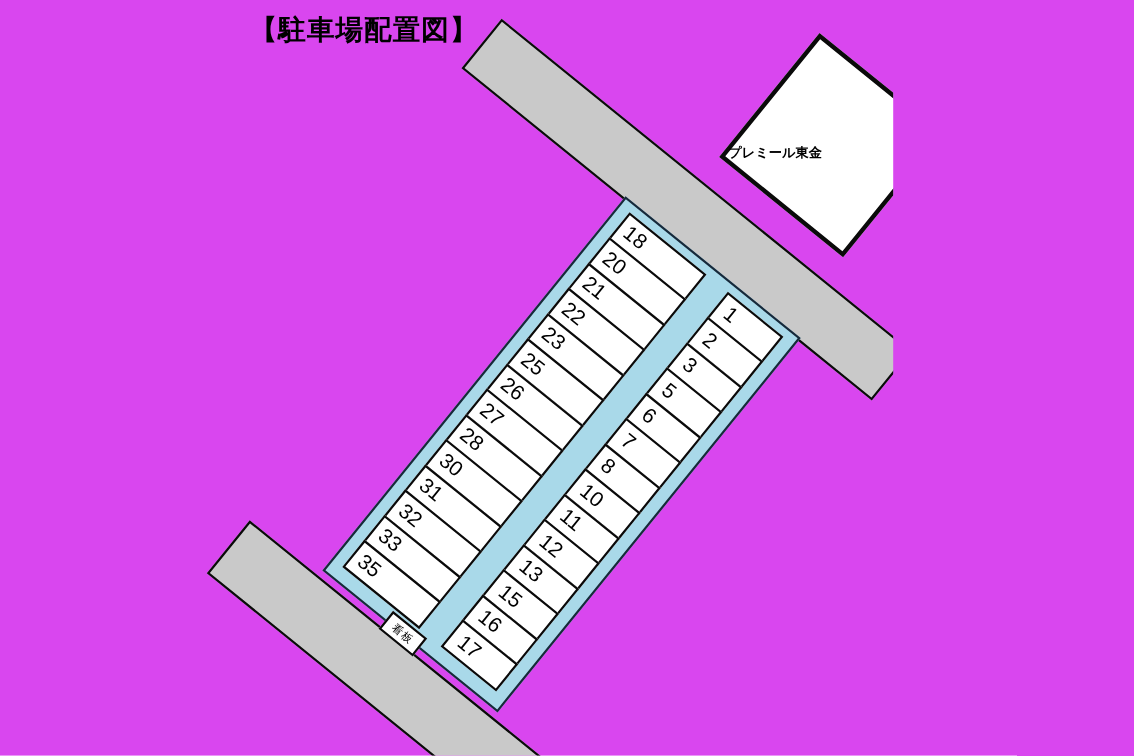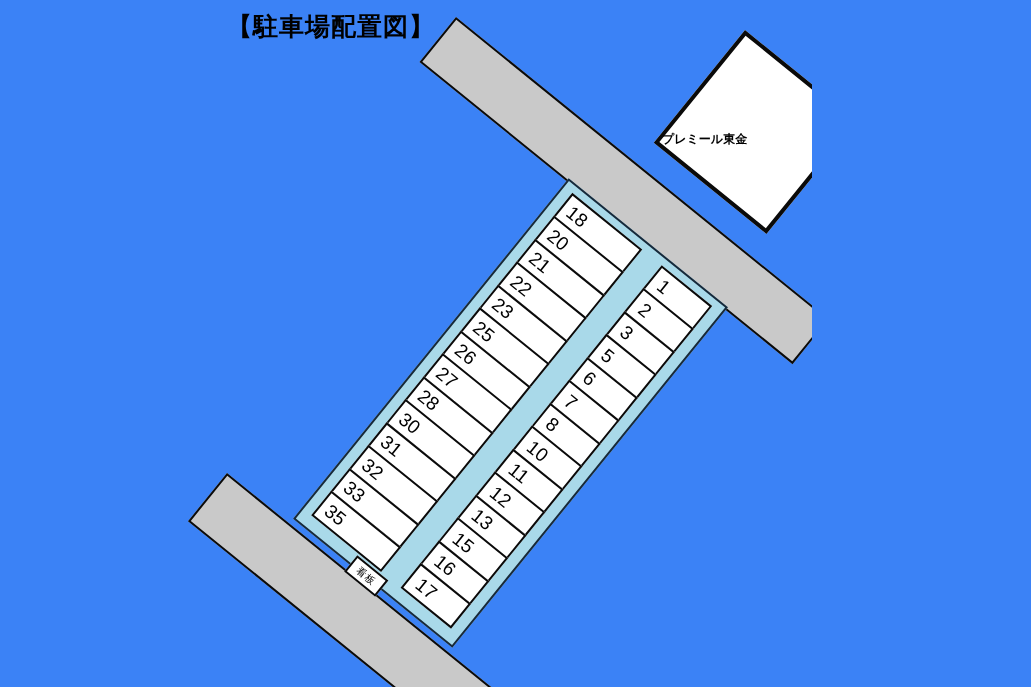--- a/index.html
+++ b/index.html
@@ -5,21 +5,21 @@
   :root{
     --road-gray:#c9c9c9;
     --lot-blue:#a9d9e9;
     --line:#0a0a0a;
     --lot-border:#17293a;
   }
   html,body{margin:0;padding:0;background:#ffffff;}
   .canvas{
     position:relative;
     width:1031px;height:687px;
-    background:#3b82f6;
+    background:#d946ef;
     overflow:hidden;
     font-family:"Liberation Sans", sans-serif;
   }
   .title{
     position:absolute;left:227px;top:10px;
     font-size:25px;font-weight:bold;color:#000;
     letter-spacing:1px;white-space:nowrap;
   }
   
   .clip{

